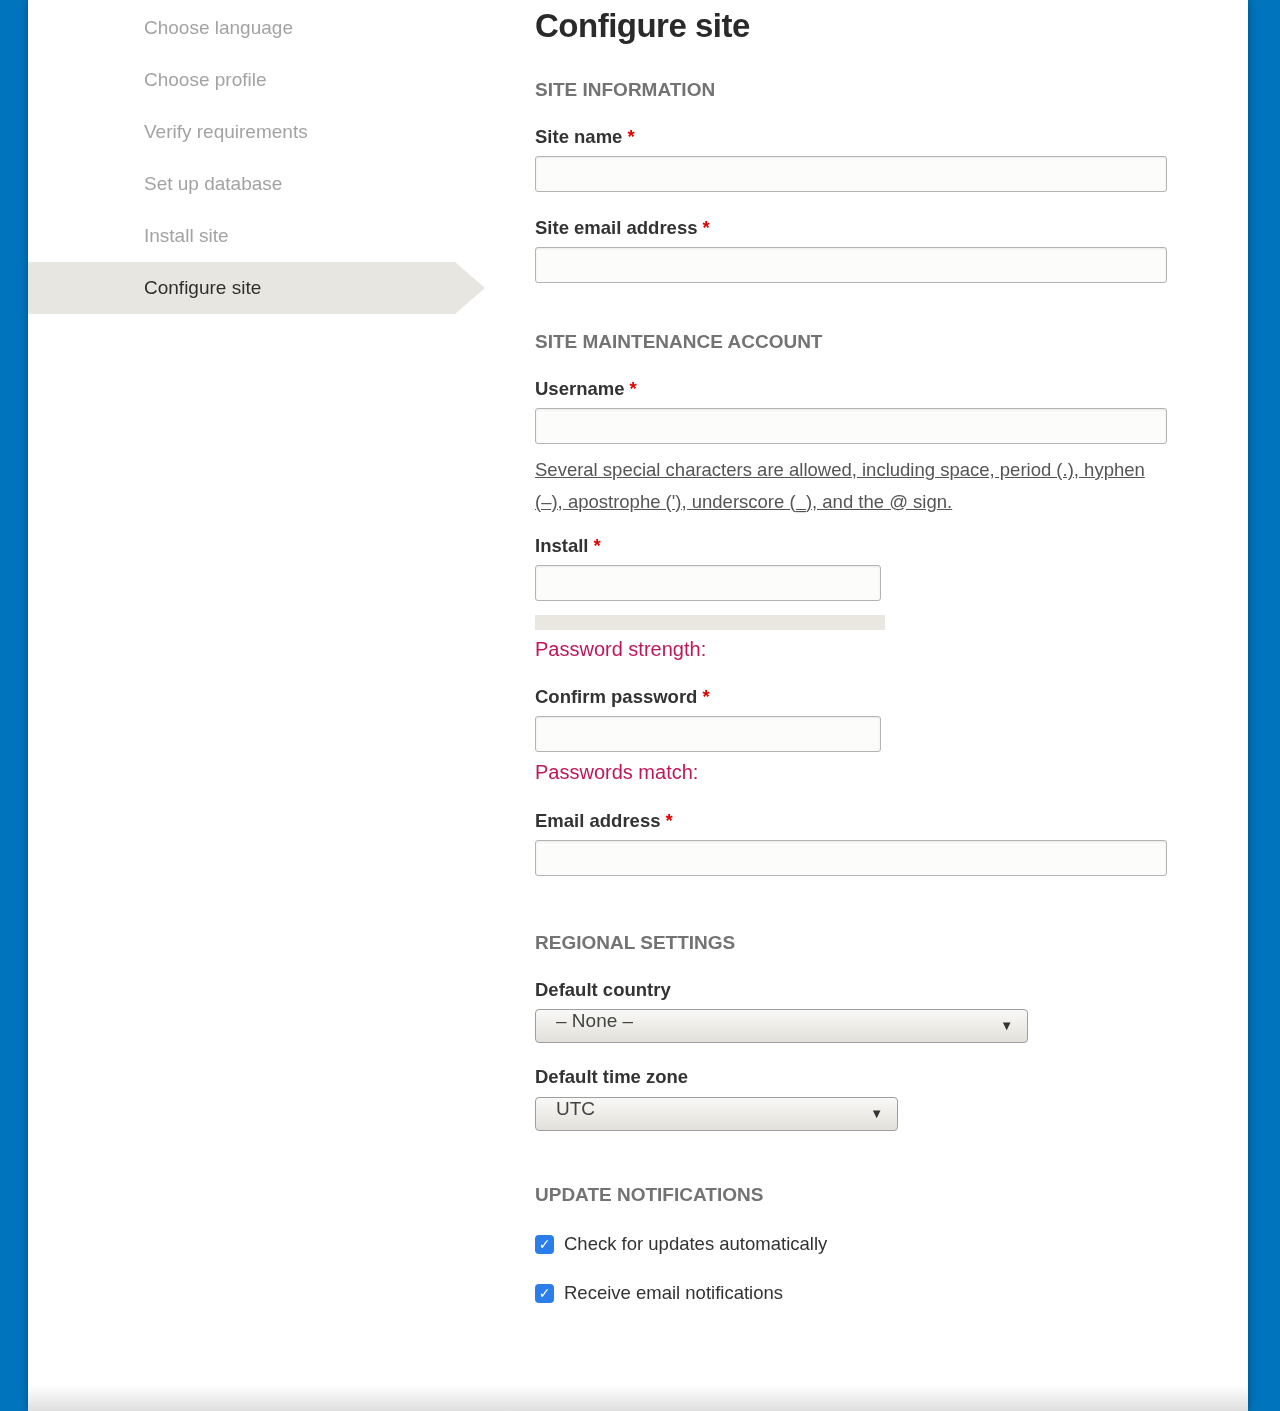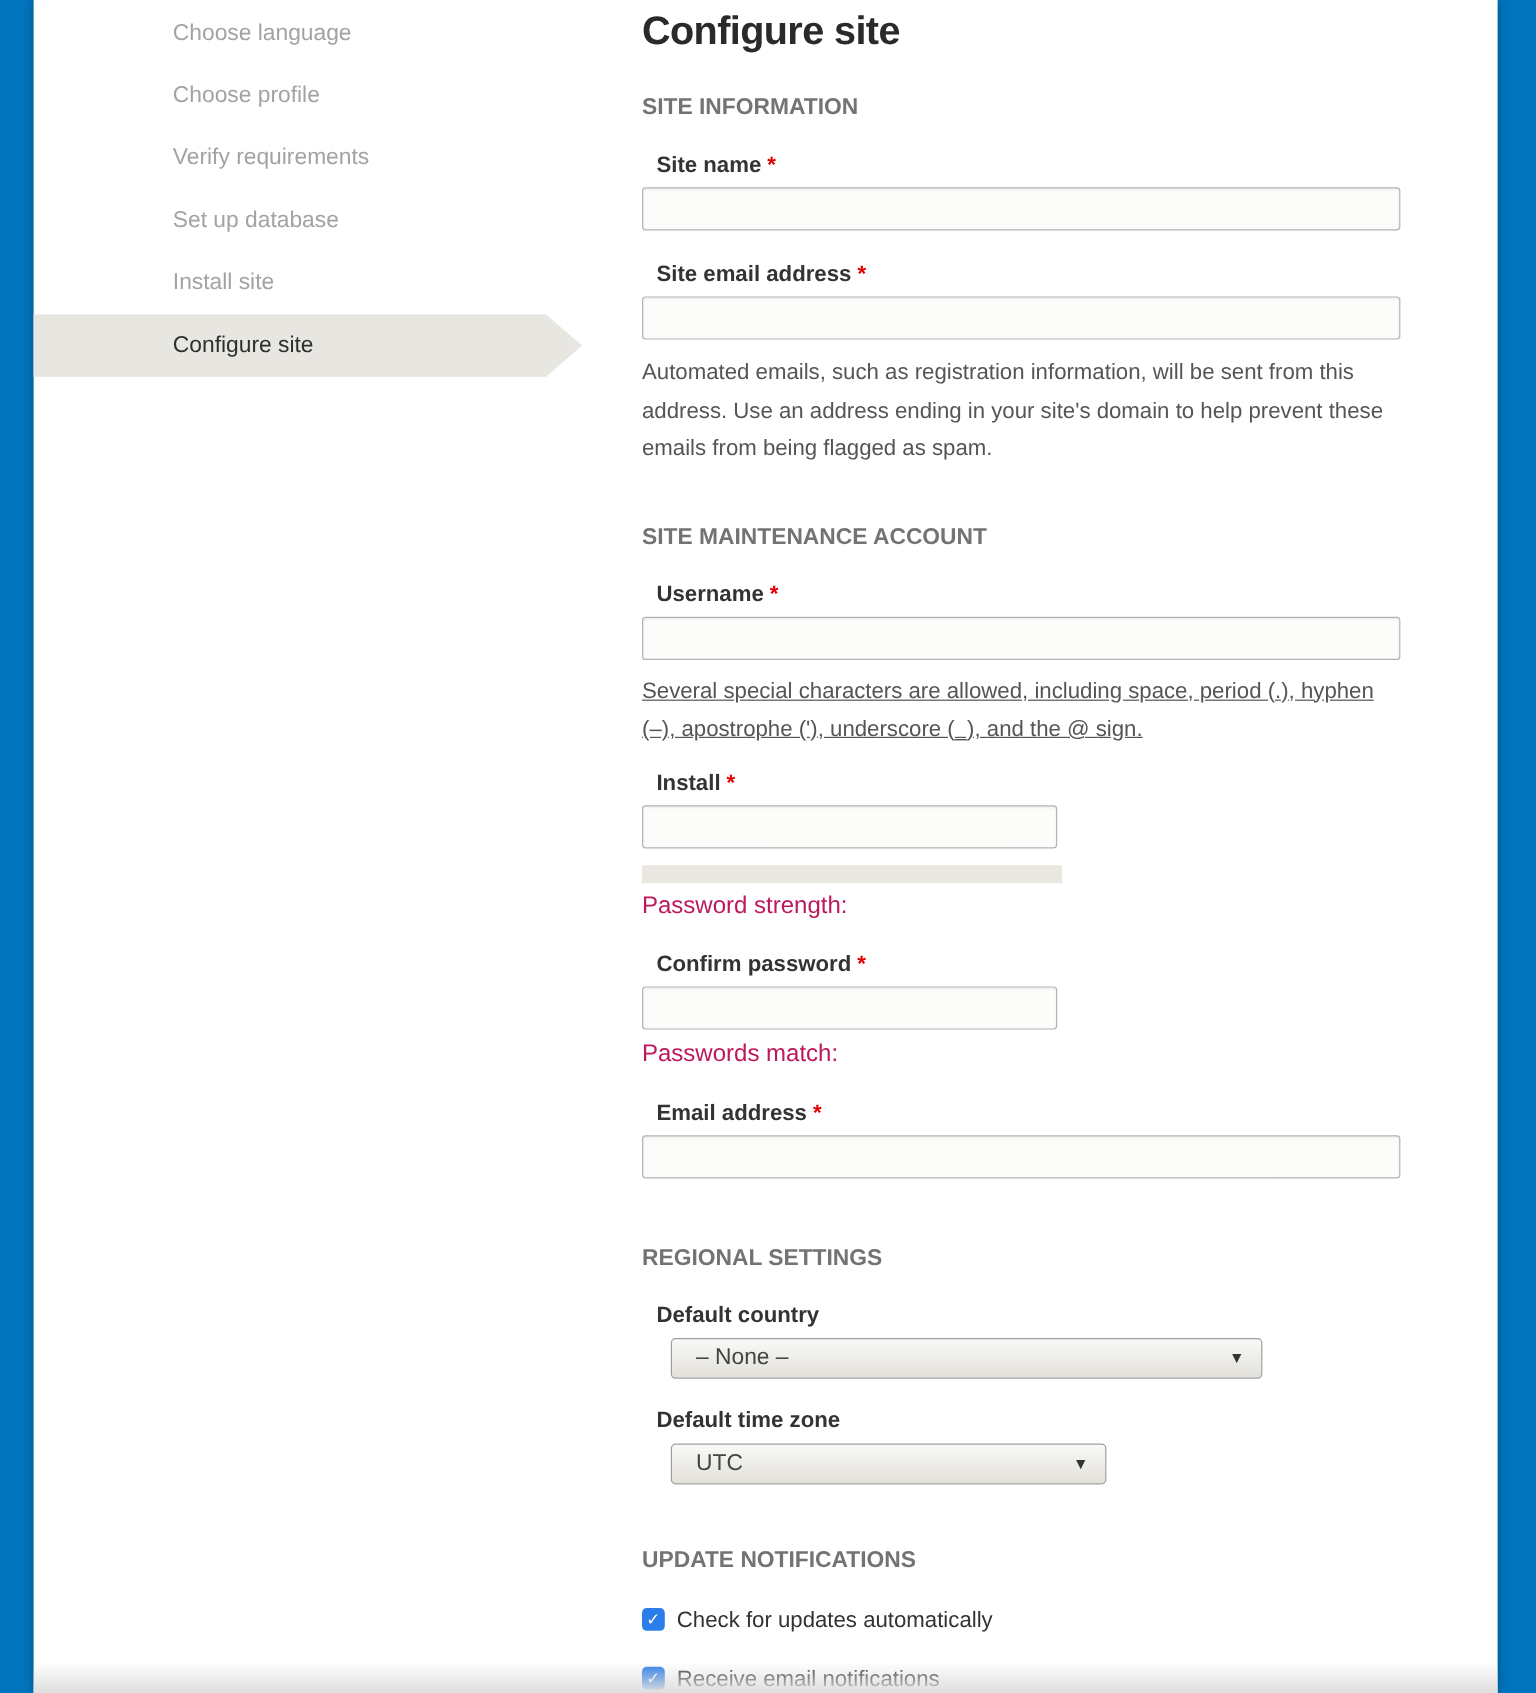--- a/index.html
+++ b/index.html
@@ -67,21 +67,20 @@
   }
   .sh-1 { margin-top:34px; }
   .sh-2 { margin-top:49px; }
   .sh-3 { margin-top:57px; }
   .sh-4 { margin-top:54px; }
   .field-label {
     font-size:18.5px;
     line-height:20px;
     font-weight:bold;
     color:#333;
-    margin-left:12px;
   }
   .required { color:#e00000; margin-left:5px; font-weight:bold; }
   .text-input {
     display:block;
     width:632px; height:36px;
     margin-top:9px;
     border:1px solid #b3b3b3;
     border-radius:3px;
     background:#fcfcfa;
     box-shadow:inset 0 1px 2px rgba(0,0,0,.08);
@@ -112,25 +111,24 @@
     color:#be185d;
   }
   .match-status { margin-top:9px; }
   .select {
     position:relative;
     margin-top:9px;
     height:34px;
     border:1px solid #9e9e9e;
     border-radius:4px;
     background:linear-gradient(#f9f9f7, #e2e0d9);
-    display:flex; align-items:center;
+    display:flex; 
     padding-left:20px;
     font-size:19px; color:#444;
     cursor:pointer;
-    margin-left:24px;
   }
   .select.country { width:493px; }
   .select.timezone { width:363px; margin-top:10px; }
   .select .arrow {
     position:absolute;
     right:14px; top:50%;
     transform:translateY(-54%);
     font-size:13px; color:#333;
   }
   .checkbox-row {
@@ -185,21 +183,20 @@
 
     <div class="field-label mt-27">
       <span>Site name</span><span class="required">*</span>
     </div>
     <input class="text-input" type="text" value="" style="">
 
     <div class="field-label mt-26">
       <span>Site email address</span><span class="required">*</span>
     </div>
     <input class="text-input" type="text" value="" style="">
-    <div class="description">Automated emails, such as registration information, will be sent from this address. Use an address ending in your site's domain to help prevent these emails from being flagged as spam.</div>
 
     <div class="section-heading sh-2">SITE MAINTENANCE ACCOUNT</div>
 
     <div class="field-label mt-27">
       <span>Username</span><span class="required">*</span>
     </div>
     <input class="text-input" type="text" value="" style="">
     <div class="description" style="margin-top:10px;text-decoration:underline;">Several special characters are allowed, including space, period (.), hyphen (–), apostrophe ('), underscore (_), and the @ sign.</div>
 
     <div class="field-label mt-19">

